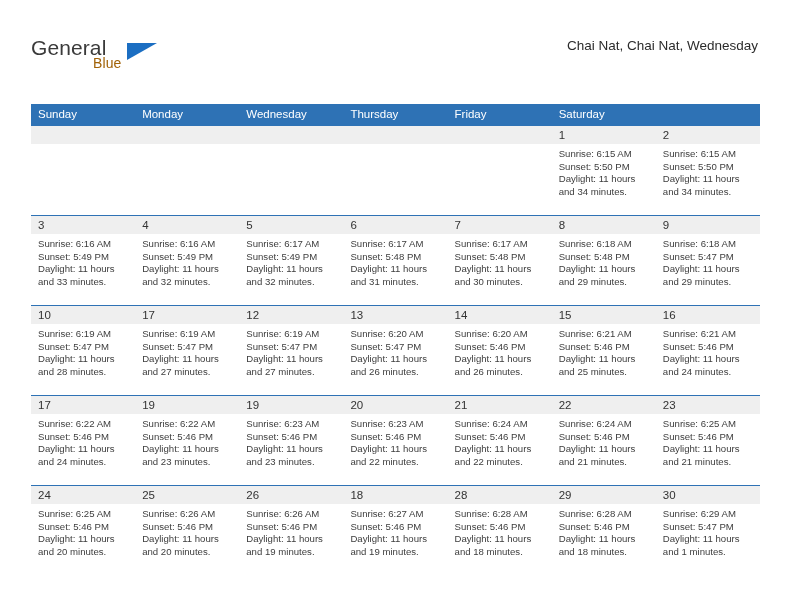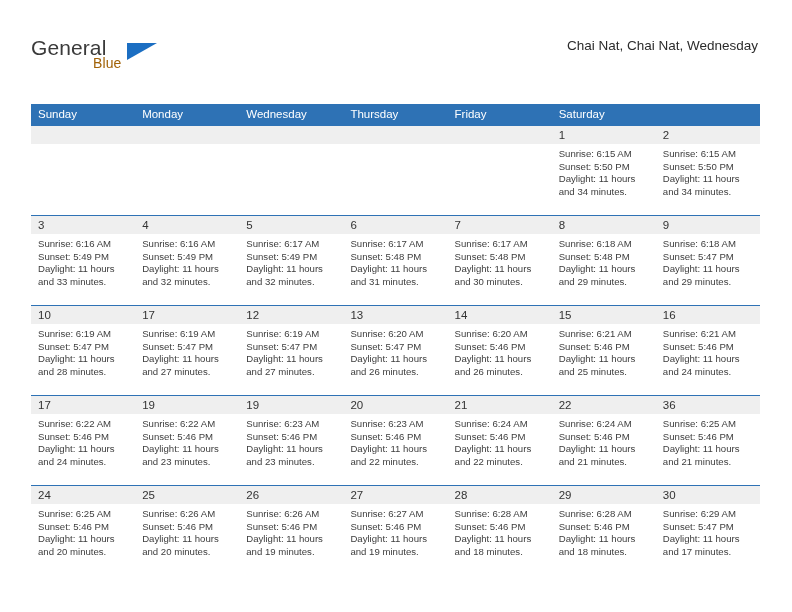--- a/index.html
+++ b/index.html
@@ -341,21 +341,21 @@
           <div class="cell">
             <div class="daynum-band">22</div>
             <div class="lines">
               <div>Sunrise: 6:24 AM</div>
               <div>Sunset: 5:46 PM</div>
               <div>Daylight: 11 hours</div>
               <div>and 21 minutes.</div>
             </div>
           </div>
           <div class="cell">
-            <div class="daynum-band">36</div>
+            <div class="daynum-band">23</div>
             <div class="lines">
               <div>Sunrise: 6:25 AM</div>
               <div>Sunset: 5:46 PM</div>
               <div>Daylight: 11 hours</div>
               <div>and 21 minutes.</div>
             </div>
           </div>
         </div>
         <div class="week">
           <div class="cell">
@@ -379,21 +379,21 @@
           <div class="cell">
             <div class="daynum-band">26</div>
             <div class="lines">
               <div>Sunrise: 6:26 AM</div>
               <div>Sunset: 5:46 PM</div>
               <div>Daylight: 11 hours</div>
               <div>and 19 minutes.</div>
             </div>
           </div>
           <div class="cell">
-            <div class="daynum-band">27</div>
+            <div class="daynum-band">18</div>
             <div class="lines">
               <div>Sunrise: 6:27 AM</div>
               <div>Sunset: 5:46 PM</div>
               <div>Daylight: 11 hours</div>
               <div>and 19 minutes.</div>
             </div>
           </div>
           <div class="cell">
             <div class="daynum-band">28</div>
             <div class="lines">
@@ -411,20 +411,20 @@
               <div>Daylight: 11 hours</div>
               <div>and 18 minutes.</div>
             </div>
           </div>
           <div class="cell">
             <div class="daynum-band">30</div>
             <div class="lines">
               <div>Sunrise: 6:29 AM</div>
               <div>Sunset: 5:47 PM</div>
               <div>Daylight: 11 hours</div>
-              <div>and 17 minutes.</div>
+              <div>and 1 minutes.</div>
             </div>
           </div>
         </div>
       </div>
   </div>
 
 </div>
 
 </body></html>

